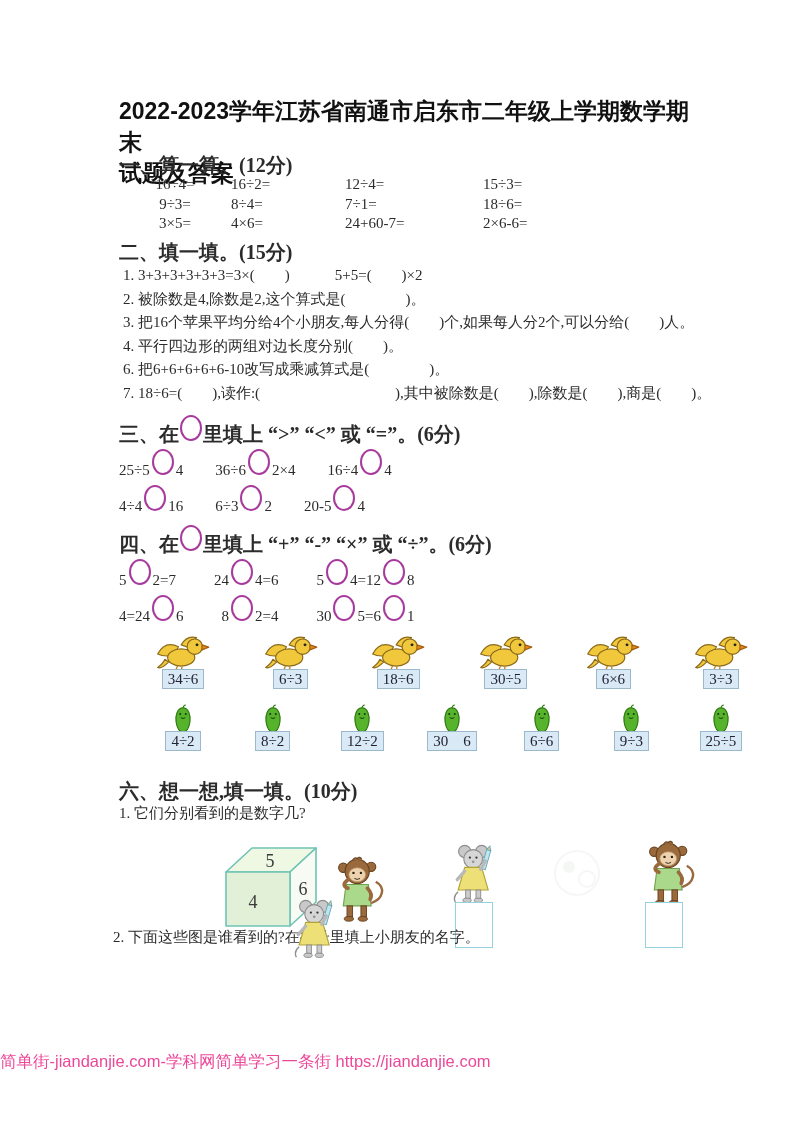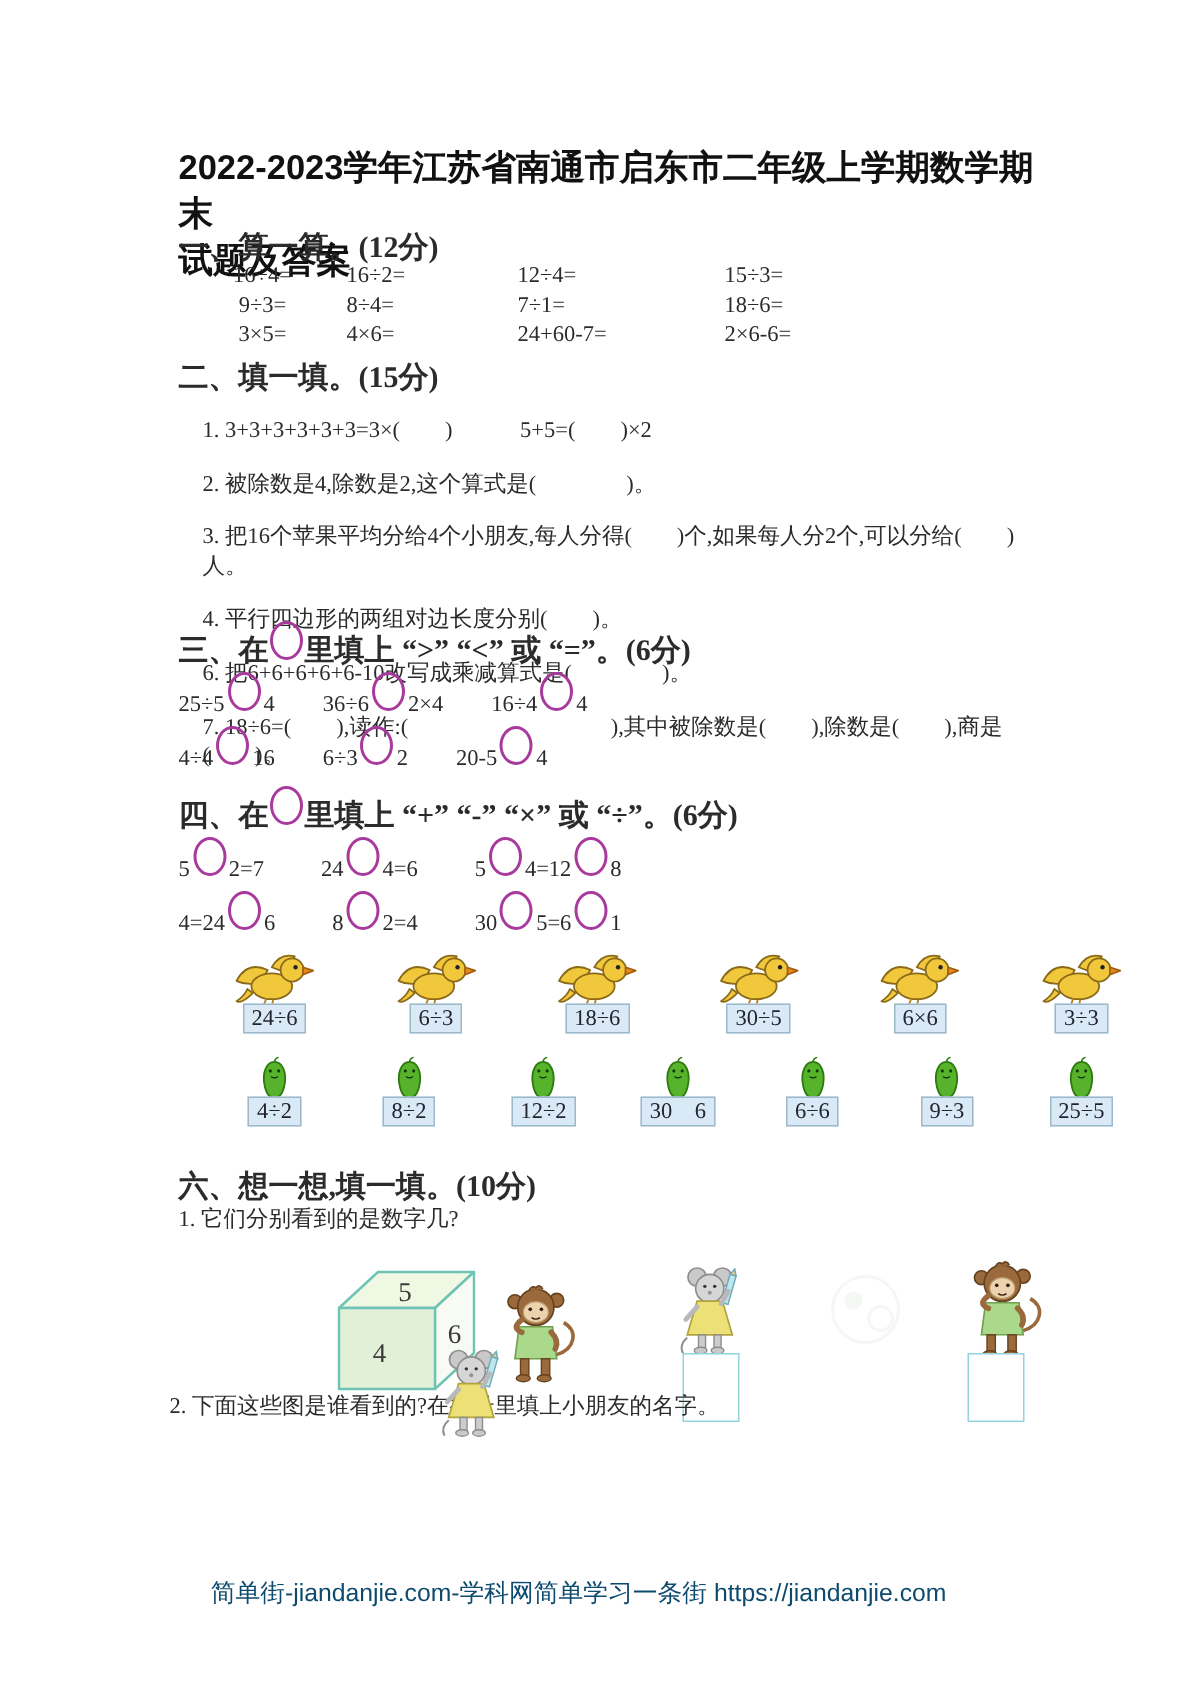--- a/index.html
+++ b/index.html
@@ -23,21 +23,21 @@
   
   .s1 { top: 155px; }
   .s1-row { display: flex; line-height: 19.5px; }
   .s1-cell { display: inline-block; }
   .s1-cell.c0 { width: 112px; text-align: center; }
   .s1-cell.c1 { width: 114px; }
   .s1-cell.c2 { width: 138px; }
   .s1-cell.c3 { width: 150px; }
   
   .s2 { top: 242px; width: 601px; }
-  .s2-item { margin: 16px; line-height: 19.6px; }
+  .s2-item { margin: 4px; line-height: 19.6px; }
   
   .circ {
     display: inline-block; width: 22px; height: 26px;
     border: 2px solid #a83a9e; border-radius: 50%;
     margin: -18px 2px 0 2px; vertical-align: baseline;
     background: transparent;
   }
   .circ.small-gap { margin-left:1px; margin-right:1px; }
   .s3 { top: 424px; }
   .s4 { top: 534px; }
@@ -60,23 +60,23 @@
   .s6 { top: 781px; }
   .s6-q1 { margin-top: 2px; line-height: 20px; }
   .q2 { position: absolute; left: 113px; top: 928px; font-size: 15px; }
   .pic { position: absolute; }
   .answer-box {
     position: absolute; width: 38px; height: 46px;
     border: 1.5px solid #93d2de; background: #fff;
   }
   .footer {
     position: absolute; left: 0; top: 1051px; width: 631px;
-    text-align: right;
+    text-align: left;
     font-family: "Liberation Sans","DejaVu Sans",sans-serif;
-    font-size: 16.5px; color: #0c4a6e;
+    font-size: 16.5px; color: #ec4899;
   }
 </style>
 </head>
 <body>
 
 <div class="page">
 
   <div class="title">
     <div>2022-2023学年江苏省南通市启东市二年级上学期数学期末</div>
     <div>试题及答案</div>
@@ -158,21 +158,21 @@
       <path d="M2,22 Q10,7 25,14 L20,23 Q10,26 2,22 Z"></path>
       <path d="M28,12 Q34,1 45,4 L36,15 Z"></path>
       <path d="M14,31 Q6,39 2,37 Q8,33 10,28 Z"></path>
       <ellipse cx="28" cy="26" rx="15" ry="9.5"></ellipse>
       <circle cx="43" cy="14" r="8.5"></circle>
       <path d="M51,12 L58.5,14.5 L51,17.5 Z" fill="#e58a1f" stroke="#a35f10"></path>
     </g>
     <circle cx="45.5" cy="12" r="1.6" fill="#222"></circle>
     <path d="M24,35 l-2,5 m7,-4 l-1,5" stroke="#c07f1d" stroke-width="1.4" fill="none"></path>
   </svg>
-<div class="label-box">24÷6</div>
+<div class="label-box">34÷6</div>
         </div>
         <div class="critter">
   <svg width="56" height="38" viewBox="0 0 60 42">
     <g fill="#f1c83b" stroke="#8a6919" stroke-width="1.3" stroke-linejoin="round">
       <path d="M2,22 Q10,7 25,14 L20,23 Q10,26 2,22 Z"></path>
       <path d="M28,12 Q34,1 45,4 L36,15 Z"></path>
       <path d="M14,31 Q6,39 2,37 Q8,33 10,28 Z"></path>
       <ellipse cx="28" cy="26" rx="15" ry="9.5"></ellipse>
       <circle cx="43" cy="14" r="8.5"></circle>
       <path d="M51,12 L58.5,14.5 L51,17.5 Z" fill="#e58a1f" stroke="#a35f10"></path>

